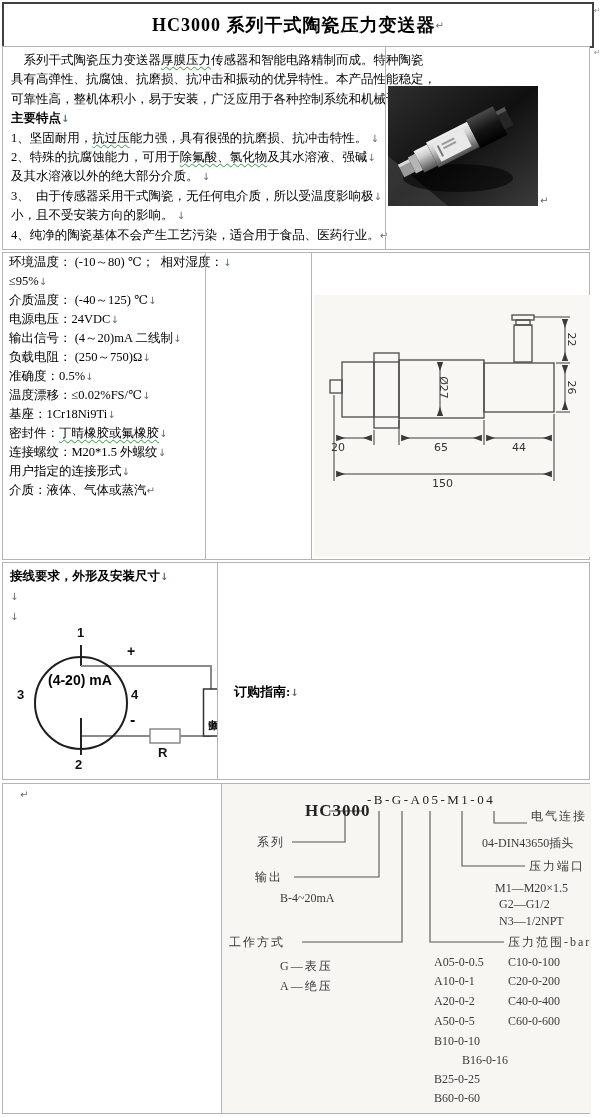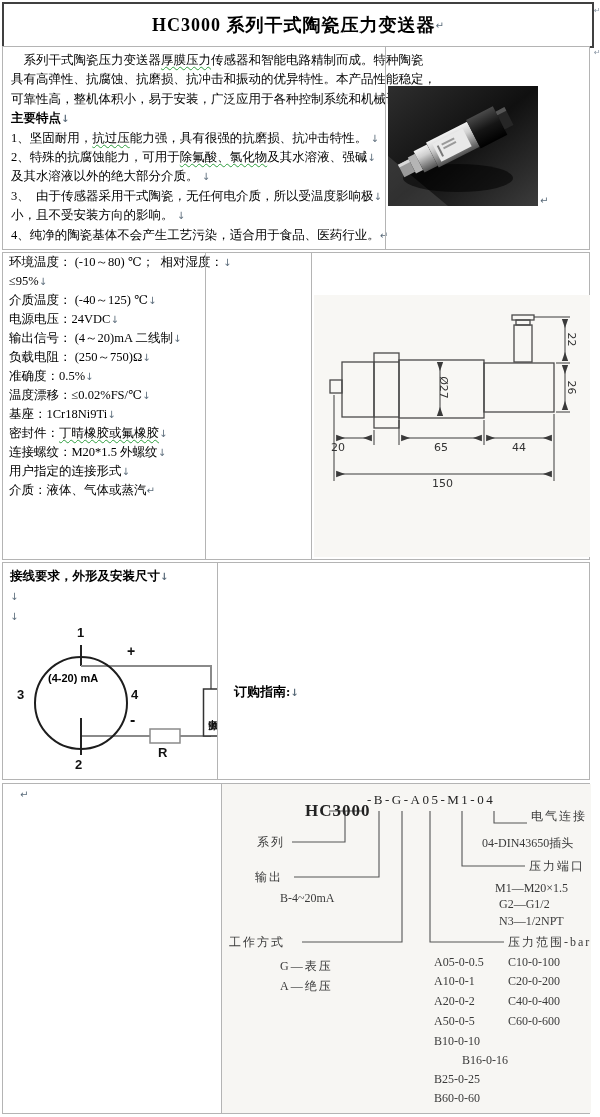--- a/index.html
+++ b/index.html
@@ -173,21 +173,21 @@
         <circle cx="78" cy="140" r="46" stroke="#1d1d1d" stroke-width="2" fill="none"></circle>
         <rect x="200.5" y="126" width="15" height="47" stroke="#333" stroke-width="1.5" fill="#fff"></rect>
         <rect x="147" y="166" width="30" height="14" stroke="#8a8a8a" stroke-width="1.5" fill="#fff"></rect>
       </svg>
       <span class="wlabel" style="left:74px;top:62px;font-size:13px;">1</span>
       <span class="wlabel" style="left:72px;top:194px;font-size:13px;">2</span>
       <span class="wlabel" style="left:14px;top:124px;font-size:13px;">3</span>
       <span class="wlabel" style="left:128px;top:124px;font-size:13px;">4</span>
       <span class="wlabel" style="left:124px;top:80px;font-size:14px;">+</span>
       <span class="wlabel" style="left:127px;top:148px;font-size:16px;">-</span>
-      <span class="abs" style="left:45px;top:109px;font-size:11px;font-weight:bold;font-family:'Liberation Sans','DejaVu Sans',sans-serif;">(4-20) mA</span>
+      <span class="abs" style="left:45px;top:109px;font-size:14px;font-weight:bold;font-family:'Liberation Sans','DejaVu Sans',sans-serif;">(4-20) mA</span>
       <div class="abs" style="left:201px;top:130px;width:15px;height:40px;writing-mode:vertical-rl;font-size:9.5px;letter-spacing:2px;text-align:center;color:#111;font-weight:bold;">电源</div>
       <span class="wlabel" style="left:155px;top:182px;font-size:13px;">R</span>
     </div>
     <div class="cell vline" style="left:214px;width:374px;">
       <div class="abs bold" style="left:16px;top:120px;font-size:13px;"><span>订购指南:</span><span class="mark">↓</span></div>
     </div>
   </div>
 
   <div class="box" style="left:2px;top:783px;width:588px;height:331px;">
     <div class="cell" style="left:0;width:218px;">

